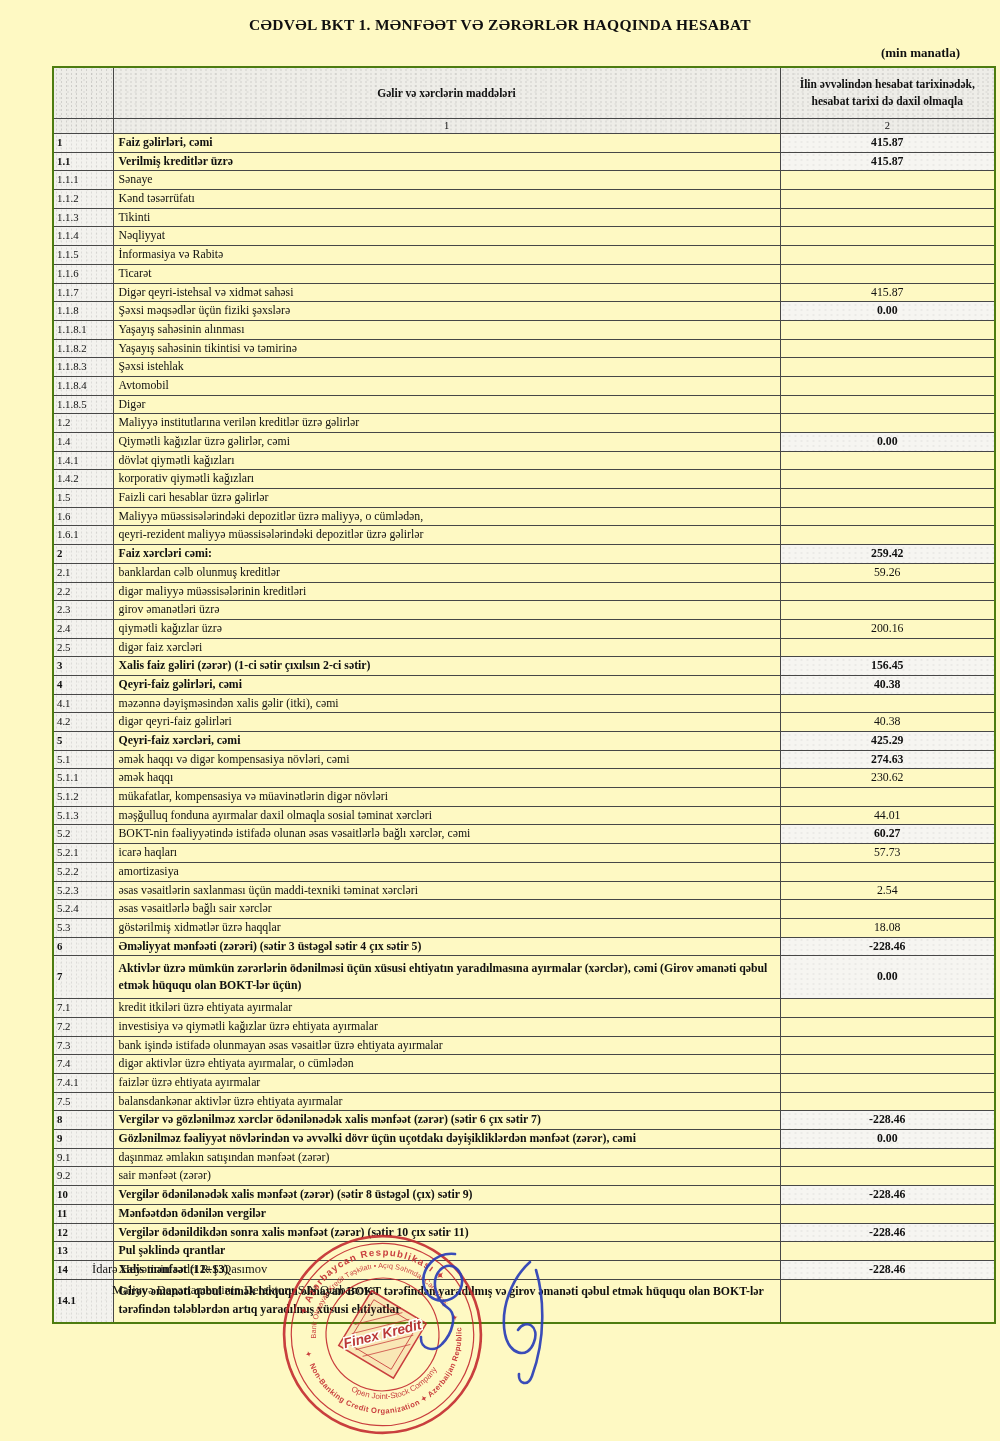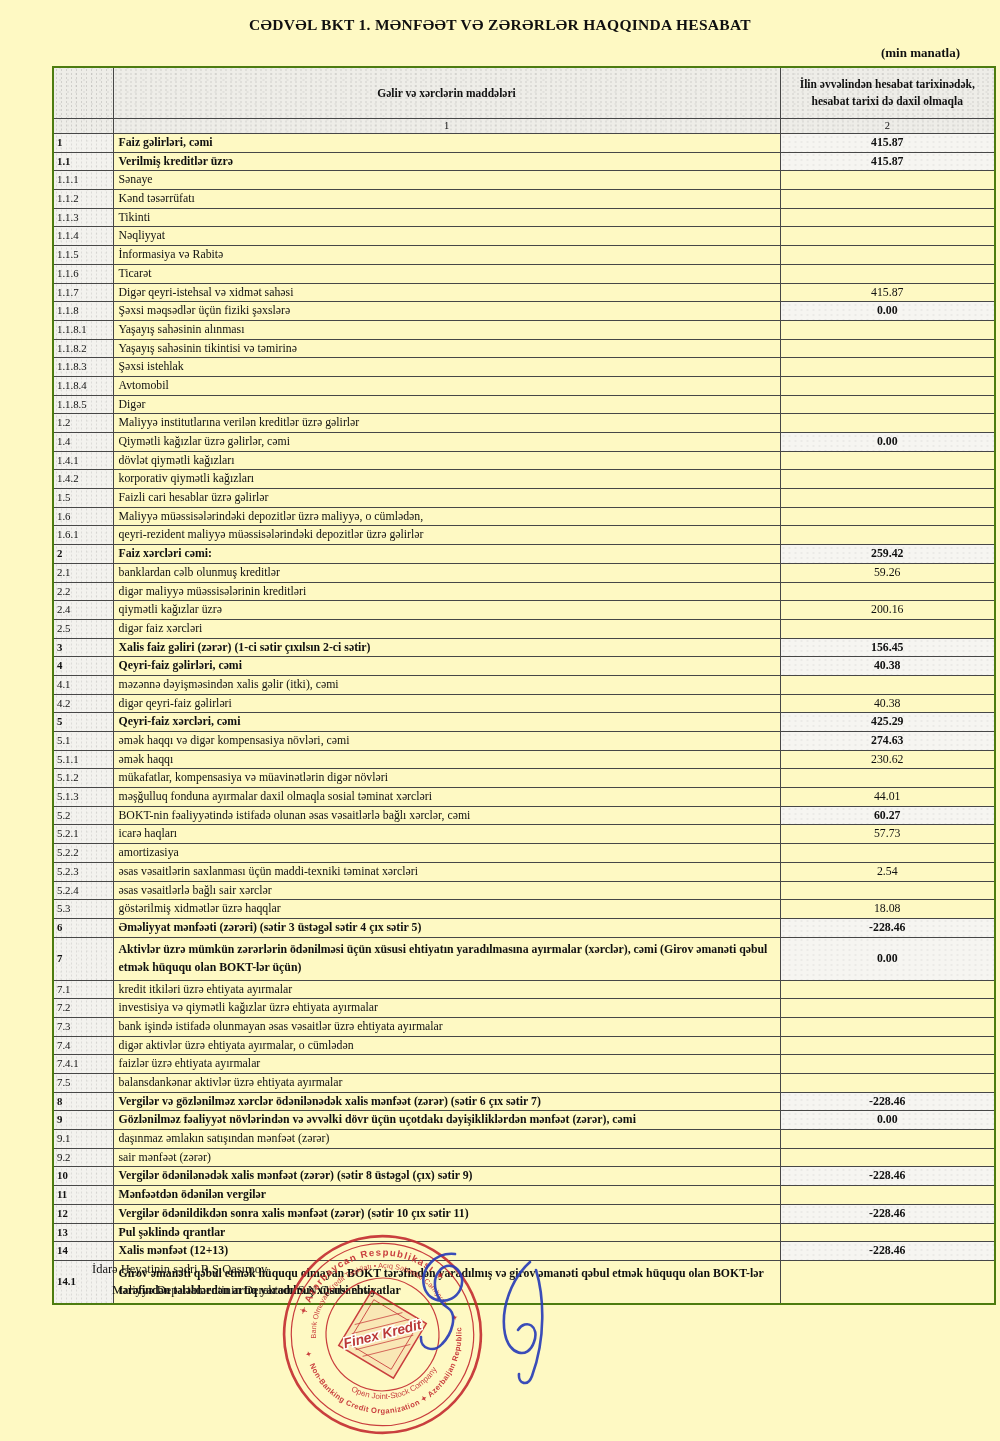--- a/index.html
+++ b/index.html
@@ -180,20 +180,25 @@
       <td class="c-val">259.42</td>
     </tr>
         <tr>
       <td class="c-num">2.1</td>
       <td class="c-desc">banklardan cəlb olunmuş kreditlər</td>
       <td class="c-val">59.26</td>
     </tr>
         <tr>
       <td class="c-num">2.2</td>
       <td class="c-desc">digər maliyyə müəssisələrinin kreditləri</td>
+      <td class="c-val"></td>
+    </tr>
+        <tr>
+      <td class="c-num">2.3</td>
+      <td class="c-desc">girov əmanətləri üzrə</td>
       <td class="c-val"></td>
     </tr>
         <tr>
       <td class="c-num">2.4</td>
       <td class="c-desc">qiymətli kağızlar üzrə</td>
       <td class="c-val">200.16</td>
     </tr>
         <tr>
       <td class="c-num">2.5</td>
       <td class="c-desc">digər faiz xərcləri</td>

